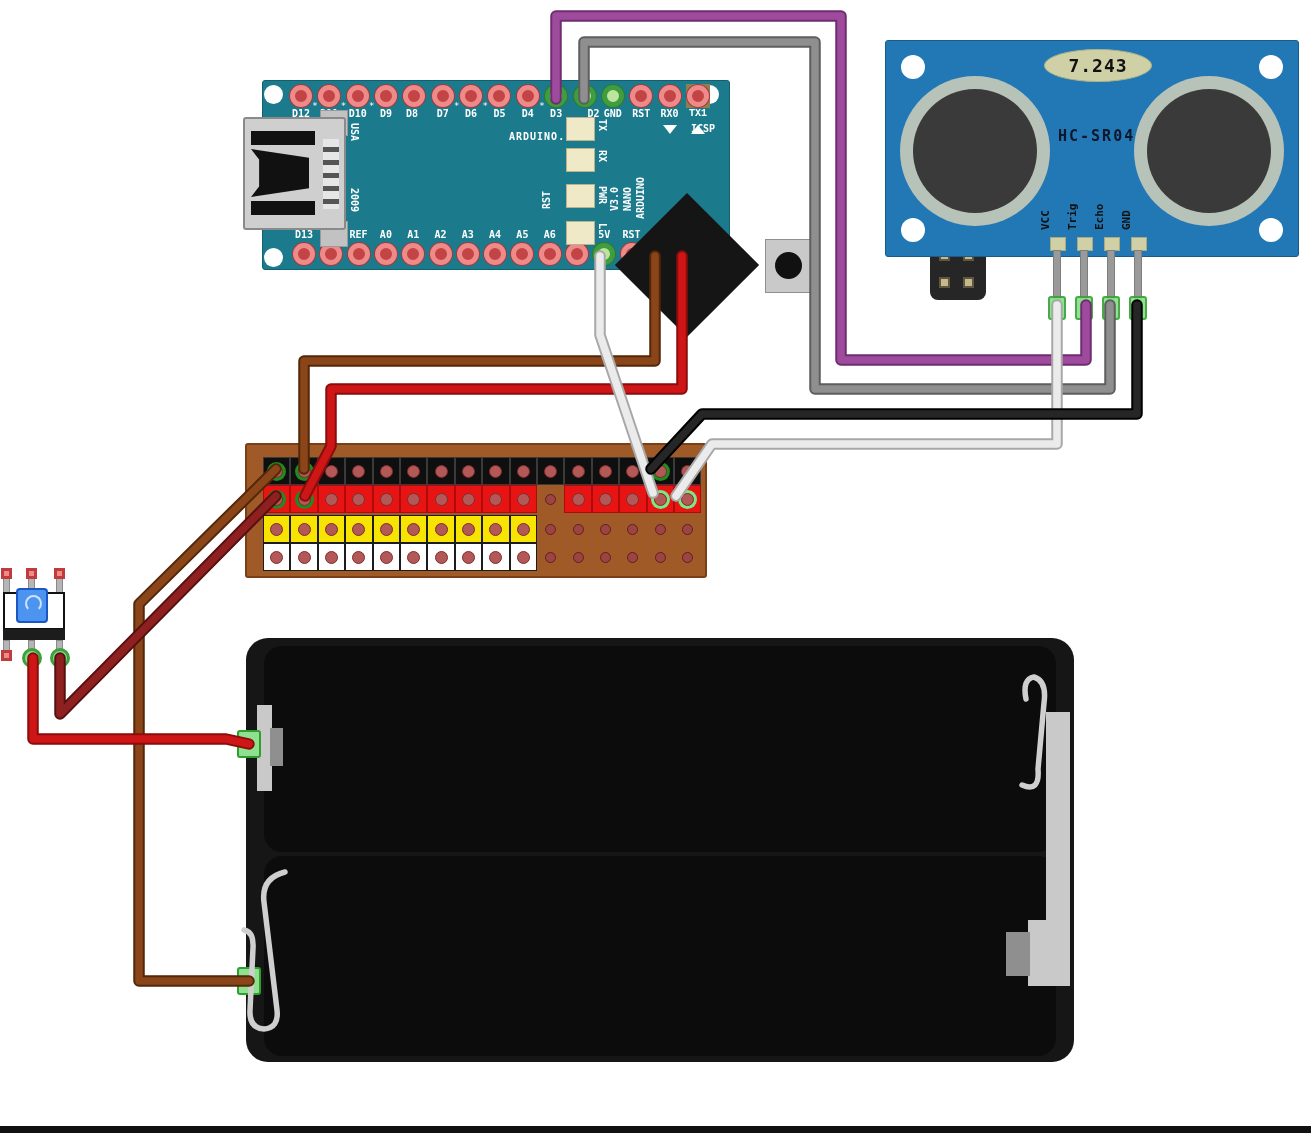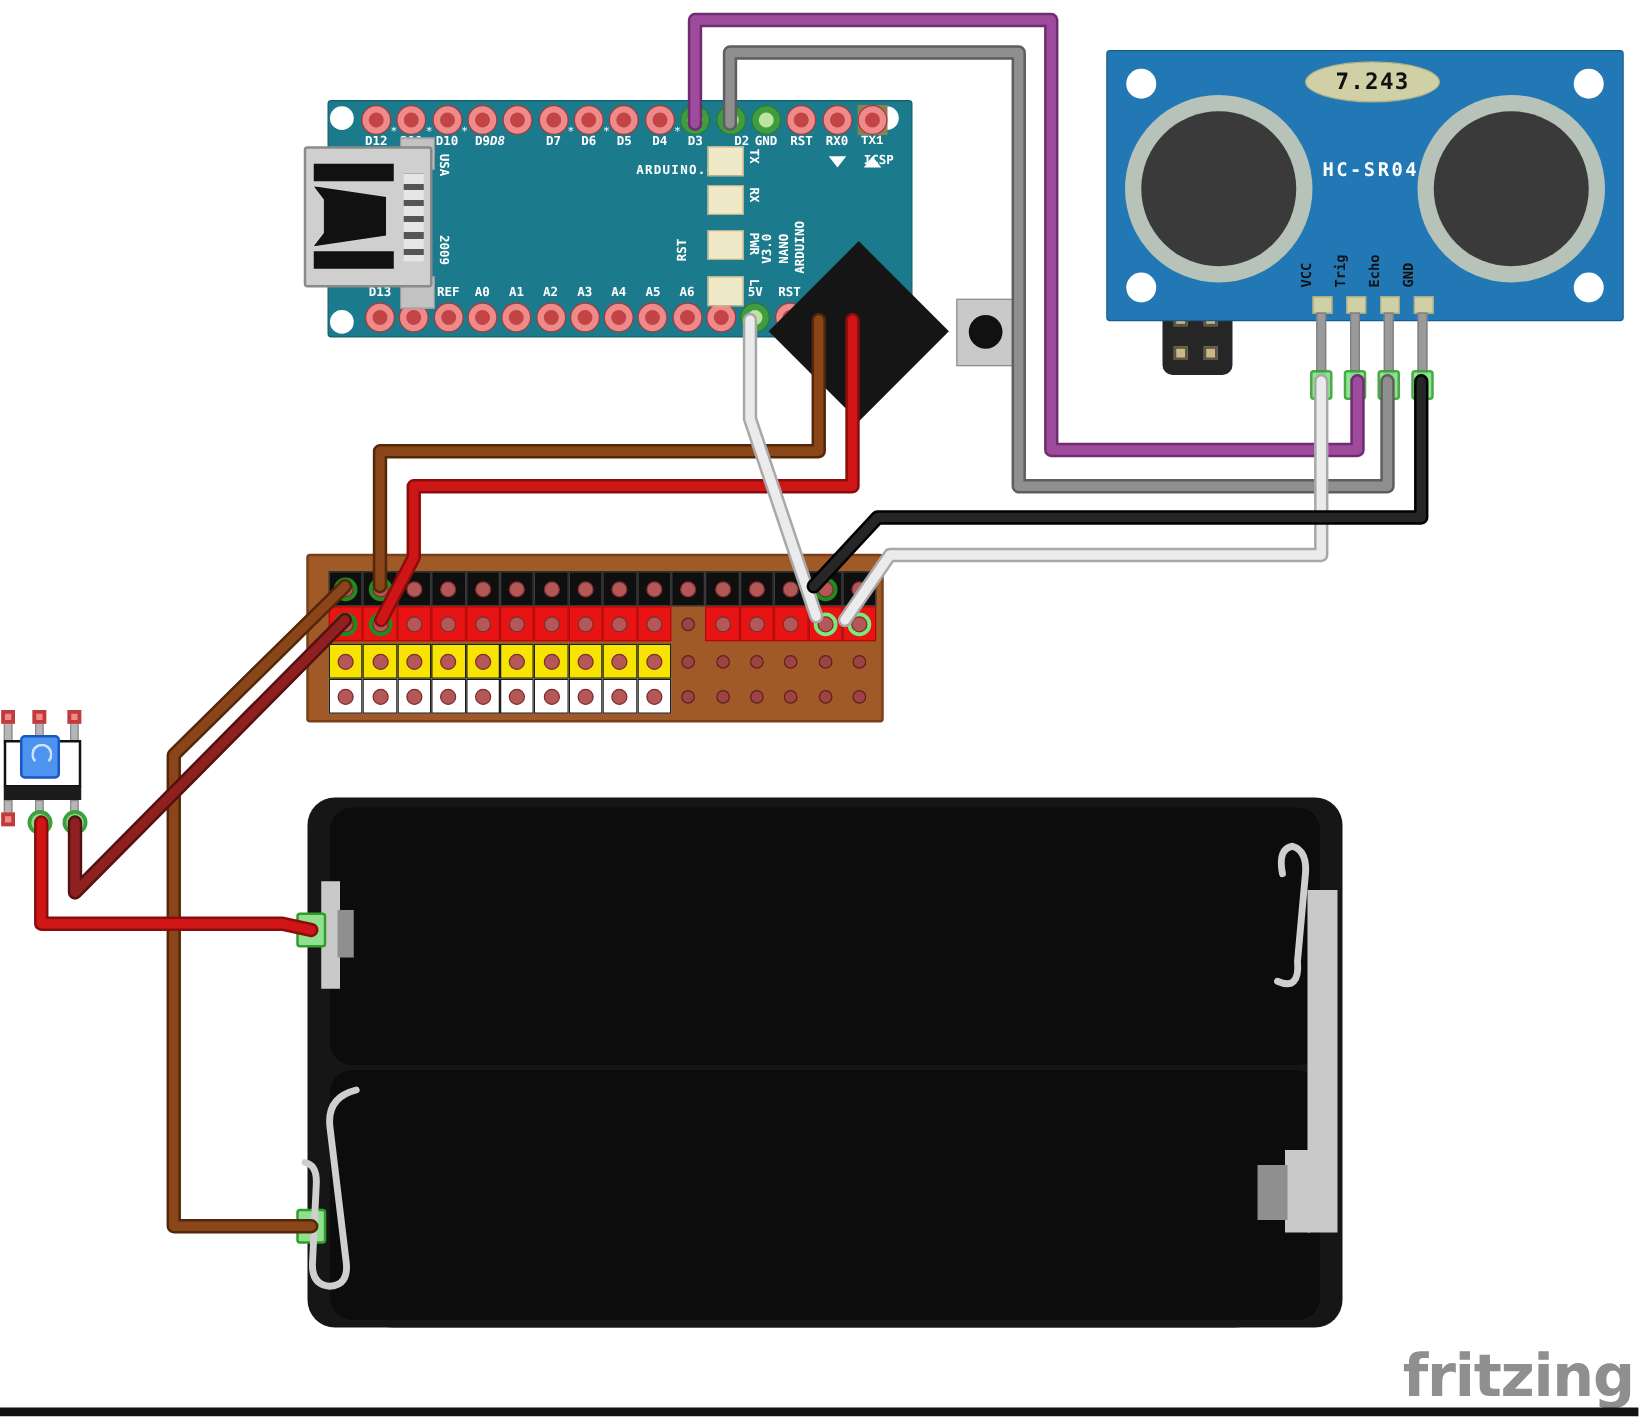--- a/index.html
+++ b/index.html
@@ -31,21 +31,21 @@
   .icsp-pin{width:11px;height:11px;background:#c9b98a;border:2px solid #5f5640;box-sizing:border-box;}
   .tri-down{width:0;height:0;border-left:7px solid transparent;border-right:7px solid transparent;border-top:9px solid #ffffff;}
   .tri-up{width:0;height:0;border-left:7px solid transparent;border-right:7px solid transparent;border-bottom:9px solid #ffffff;}
   .tan-pad{width:24px;height:24px;background:#8c7f52;}
   
   #sensor-board{left:885px;top:40px;width:412px;height:215px;background:#2178b5;border:1px solid #195c8c;border-radius:3px;z-index:2;}
   .transducer{width:150px;height:150px;border-radius:50%;background:#b7c2b8;}
   .transducer-inner{position:absolute;left:13px;top:13px;width:124px;height:124px;border-radius:50%;background:#3a3a3a;}
   #crystal-oval{left:158px;top:8px;width:106px;height:31px;background:#cfd0a6;border:1px solid #b0b184;border-radius:50%;
                 text-align:center;line-height:31px;font-size:18px;font-weight:bold;color:#111;letter-spacing:1px;}
-  #sensor-title{font-size:15px;font-weight:bold;color:#ffffff;letter-spacing:2px;}
+  #sensor-title{font-size:15px;font-weight:bold;color:#0f172a;letter-spacing:2px;}
   .sensor-pad{width:16px;height:14px;background:#cfd0a6;border:1px solid #a9aa80;box-sizing:border-box;}
   .sensor-leg{width:8px;background:#9a9a9a;border:1px solid #7d7d7d;box-sizing:border-box;}
   .sensor-pinlabel{font-size:11px;font-weight:bold;color:#111;font-family:"DejaVu Sans Mono", monospace;}
   .conn-square{width:18px;height:24px;background:#86e286;border:2px solid #3aa23a;border-radius:3px;box-sizing:border-box;opacity:.92;}
   
   #breadboard{left:245px;top:443px;width:462px;height:135px;background:#a05a28;border:2px solid #7a3f17;border-radius:3px;box-sizing:border-box;z-index:2;}
   .bb-cell{position:absolute;box-sizing:border-box;}
   .bb-hole{position:absolute;border-radius:50%;background:#b35757;border:1px solid #7d2d2d;box-sizing:border-box;}
   .bb-hole.plain{background:#9c4343;border-color:#5f2020;}
   .bb-hole.green-dark{box-shadow:0 0 0 3px #1e8c1e;}
@@ -97,21 +97,21 @@
         <div class="abs pin" style="left: 55.35px; top: 4px;"></div>
         <div class="abs pinlabel" style="left: 51.35px; top: 27px;">D11</div>
         <div class="abs pwm-star" style="left: 49.35px; top: 20px;">*</div>
         <div class="abs pin" style="left: 83.7px; top: 4px;"></div>
         <div class="abs pinlabel" style="left: 79.7px; top: 27px;">D10</div>
         <div class="abs pwm-star" style="left: 77.7px; top: 20px;">*</div>
         <div class="abs pin" style="left: 112.05px; top: 4px;"></div>
         <div class="abs pinlabel" style="left: 108.05px; top: 27px;">D9</div>
         <div class="abs pwm-star" style="left: 106.05px; top: 20px;">*</div>
         <div class="abs pin" style="left: 140.4px; top: 4px;"></div>
-        <div class="abs pinlabel" style="left: 120px; top: 27px; font-style: italic;">D8</div>
+        <div class="abs pinlabel" style="left: 134px; top: 27px;">D8</div>
         <div class="abs pin" style="left: 168.75px; top: 4px;"></div>
         <div class="abs pinlabel" style="left: 164.75px; top: 27px;">D7</div>
         <div class="abs pin" style="left: 197.1px; top: 4px;"></div>
         <div class="abs pinlabel" style="left: 193.1px; top: 27px;">D6</div>
         <div class="abs pwm-star" style="left: 191.1px; top: 20px;">*</div>
         <div class="abs pin" style="left: 225.45px; top: 4px;"></div>
         <div class="abs pinlabel" style="left: 221.45px; top: 27px;">D5</div>
         <div class="abs pwm-star" style="left: 219.45px; top: 20px;">*</div>
         <div class="abs pin" style="left: 253.8px; top: 4px;"></div>
         <div class="abs pinlabel" style="left: 249.8px; top: 27px;">D4</div>
@@ -423,15 +423,14 @@
         <polyline points="33,658 33,739 226,739 249,744" fill="none" stroke="#cf1616" stroke-width="7.5" stroke-linecap="round" stroke-linejoin="round"></polyline>
         <polyline points="600,256 600,335 653,493" fill="none" stroke="#a8a8a8" stroke-width="11.5" stroke-linecap="round" stroke-linejoin="round"></polyline>
         <polyline points="600,256 600,335 653,493" fill="none" stroke="#ebebeb" stroke-width="7.5" stroke-linecap="round" stroke-linejoin="round"></polyline>
         <polyline points="1057,305 1057,444 712,444 676,496" fill="none" stroke="#a8a8a8" stroke-width="11.5" stroke-linecap="round" stroke-linejoin="round"></polyline>
         <polyline points="1057,305 1057,444 712,444 676,496" fill="none" stroke="#ebebeb" stroke-width="7.5" stroke-linecap="round" stroke-linejoin="round"></polyline>
         <polyline points="1137,305 1137,414 702,414 651,469" fill="none" stroke="#000000" stroke-width="11.5" stroke-linecap="round" stroke-linejoin="round"></polyline>
         <polyline points="1137,305 1137,414 702,414 651,469" fill="none" stroke="#262626" stroke-width="7.5" stroke-linecap="round" stroke-linejoin="round"></polyline>
       </g>
   </svg>
 
-  <div class="abs" id="watermark">fritzing</div>
   <div class="abs" id="bottom-bar"></div>
 </div>
 
 </body></html>

